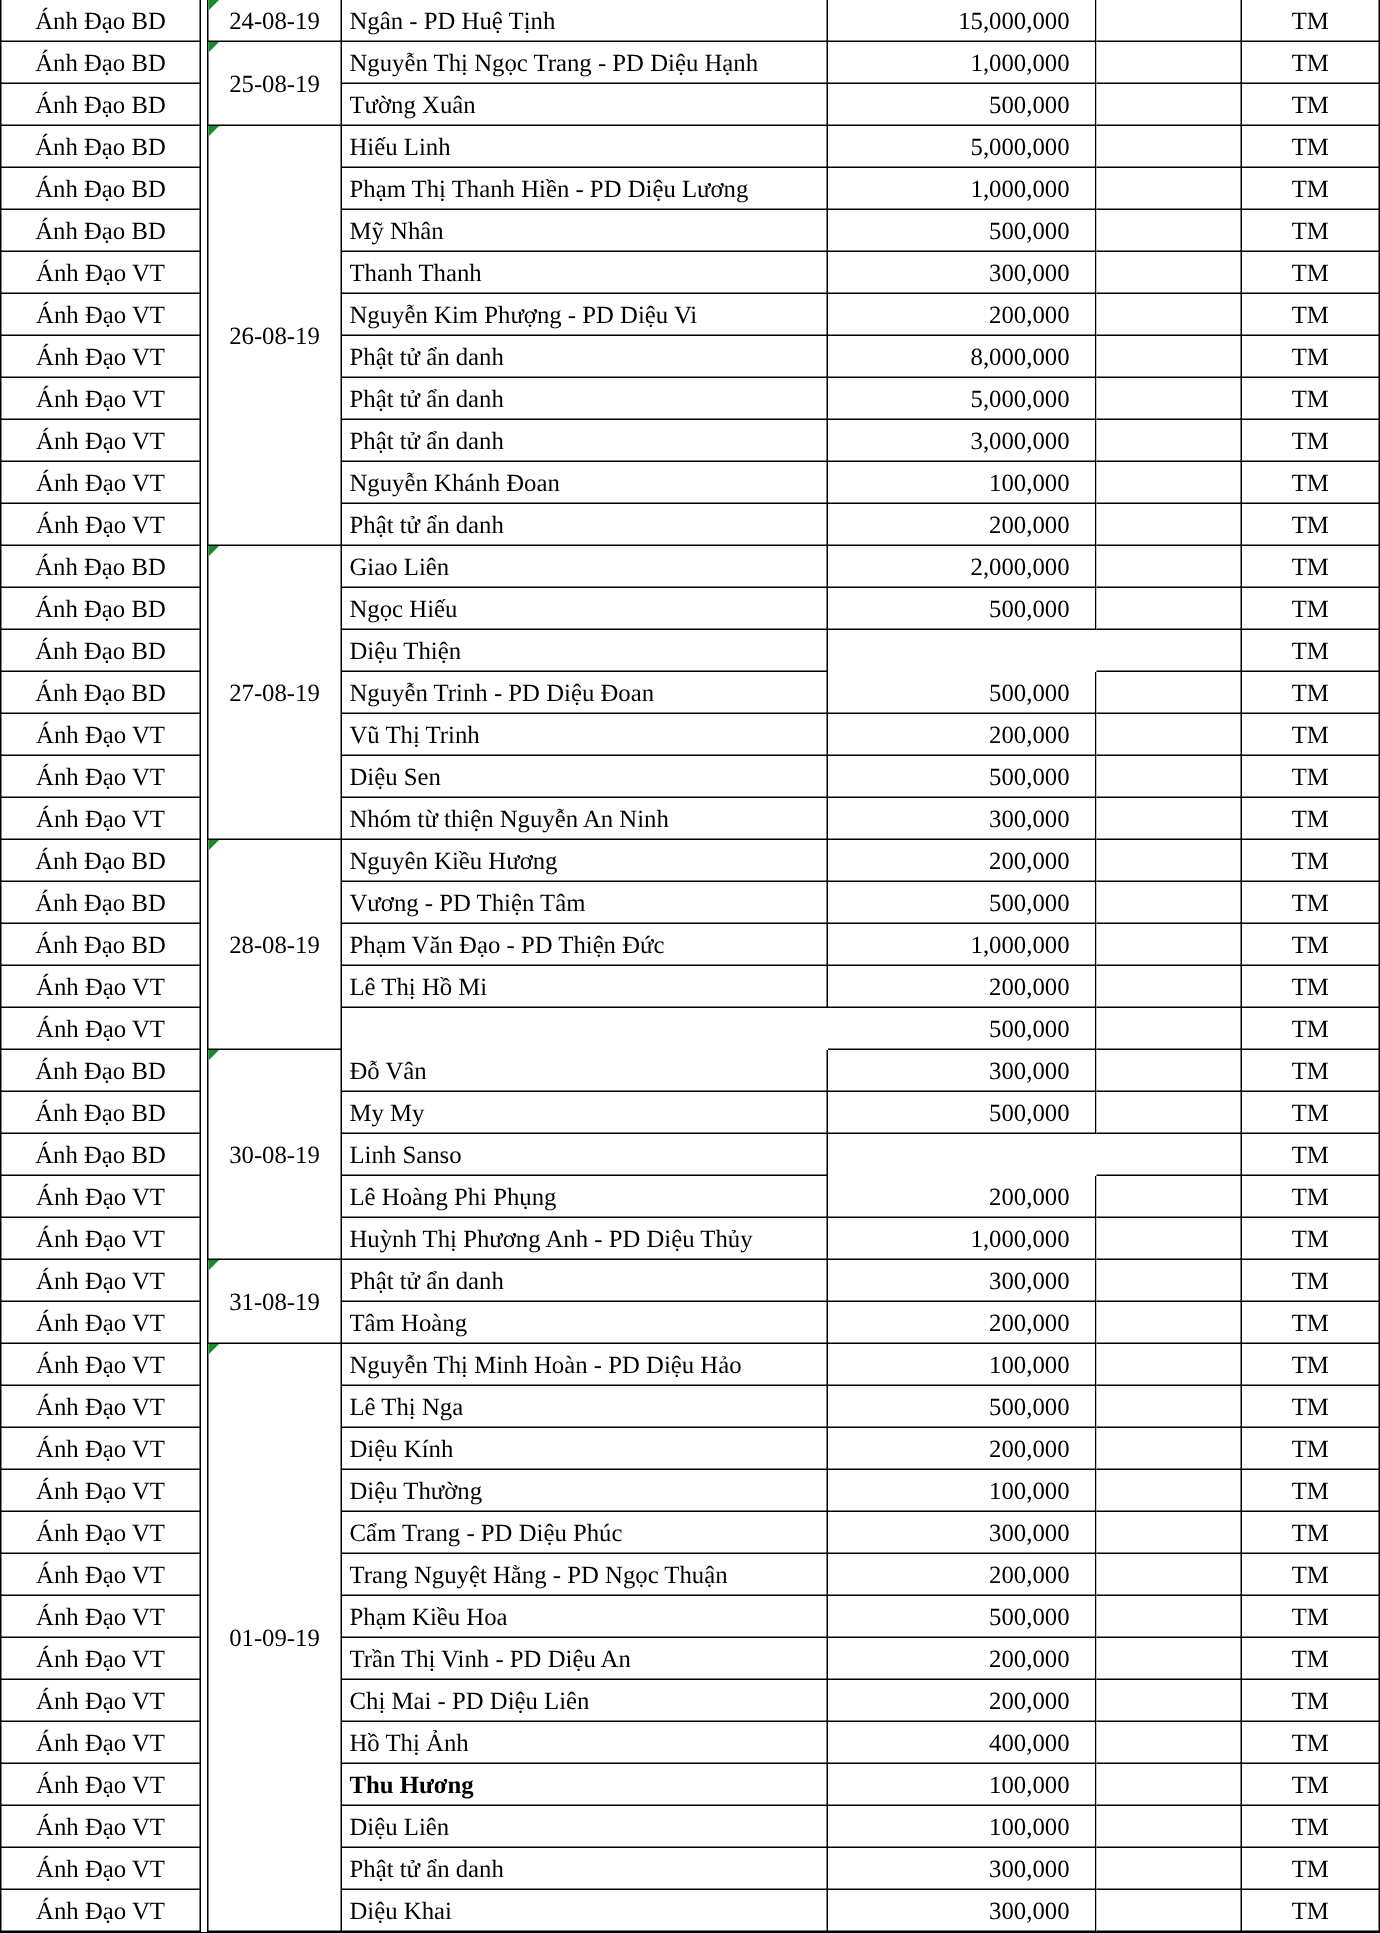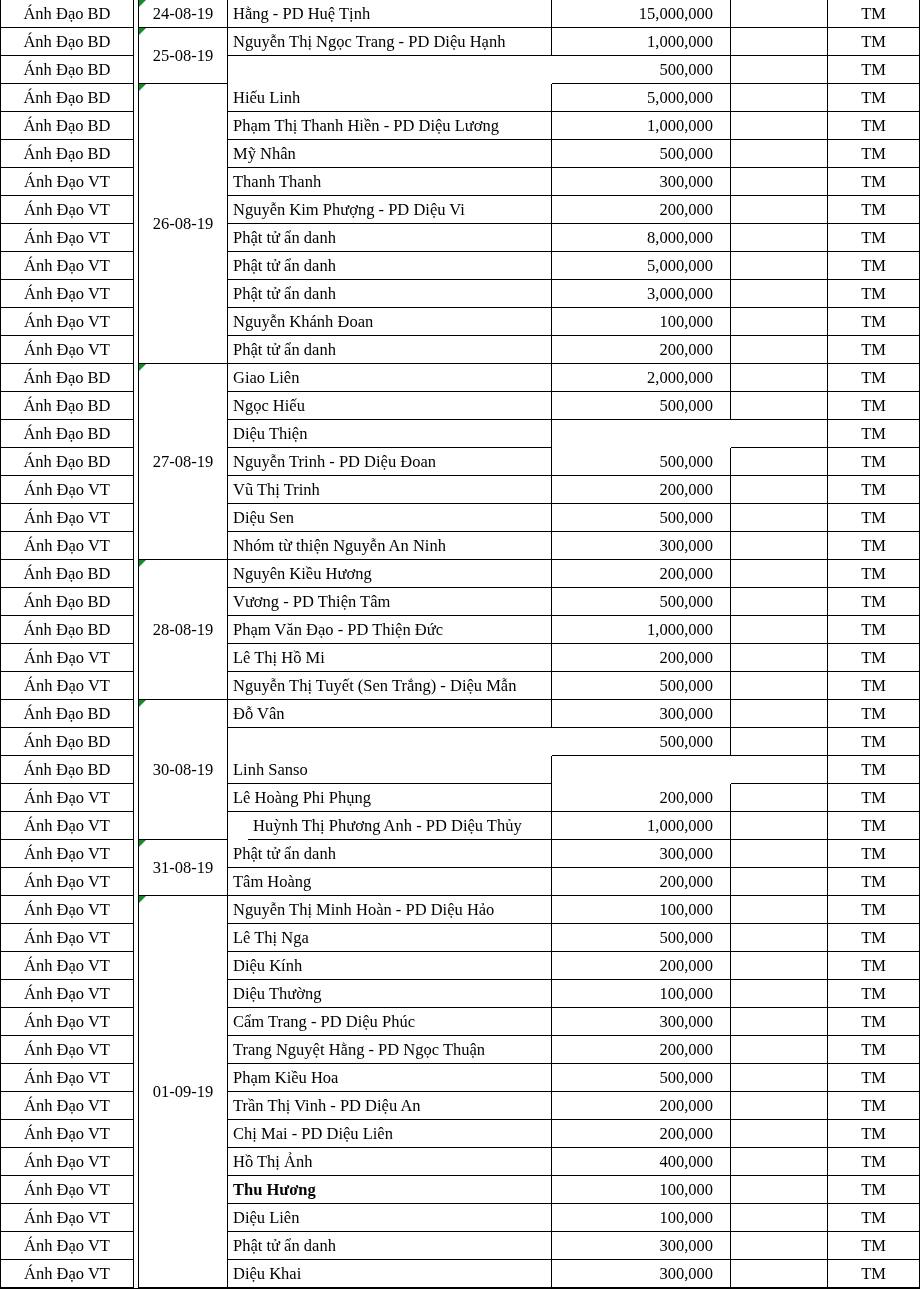--- a/index.html
+++ b/index.html
@@ -69,30 +69,31 @@
     height: 7px;
     clip-path: polygon(0 0, 100% 0, 0 100%);
   }
 </style>
 </head>
 <body>
 
 <div id="sheet">
   <div id="grid">
       <div class="cell branch" style="grid-row: 1;">Ánh Đạo BD</div>
-      <div class="cell name" style="grid-row: 1;">Hằng - PD Huệ Tịnh</div>
+      <div class="cell name" style="grid-row: 1;">Ngân - PD Huệ Tịnh</div>
       <div class="cell amount" style="grid-row: 1;">15,000,000</div>
       <div class="cell note" style="grid-row: 1;"></div>
       <div class="cell method" style="grid-row: 1;">TM</div>
       <div class="cell branch" style="grid-row: 2;">Ánh Đạo BD</div>
       <div class="cell name" style="grid-row: 2;">Nguyễn Thị Ngọc Trang - PD Diệu Hạnh</div>
       <div class="cell amount" style="grid-row: 2;">1,000,000</div>
       <div class="cell note" style="grid-row: 2;"></div>
       <div class="cell method" style="grid-row: 2;">TM</div>
       <div class="cell branch" style="grid-row: 3;">Ánh Đạo BD</div>
+      <div class="cell name" style="grid-row: 3;">Tường Xuân</div>
       <div class="cell amount" style="grid-row: 3;">500,000</div>
       <div class="cell note" style="grid-row: 3;"></div>
       <div class="cell method" style="grid-row: 3;">TM</div>
       <div class="cell branch" style="grid-row: 4;">Ánh Đạo BD</div>
       <div class="cell name" style="grid-row: 4;">Hiếu Linh</div>
       <div class="cell amount" style="grid-row: 4;">5,000,000</div>
       <div class="cell note" style="grid-row: 4;"></div>
       <div class="cell method" style="grid-row: 4;">TM</div>
       <div class="cell branch" style="grid-row: 5;">Ánh Đạo BD</div>
       <div class="cell name" style="grid-row: 5;">Phạm Thị Thanh Hiền - PD Diệu Lương</div>
@@ -187,44 +188,44 @@
       <div class="cell name" style="grid-row: 23;">Phạm Văn Đạo - PD Thiện Đức</div>
       <div class="cell amount" style="grid-row: 23;">1,000,000</div>
       <div class="cell note" style="grid-row: 23;"></div>
       <div class="cell method" style="grid-row: 23;">TM</div>
       <div class="cell branch" style="grid-row: 24;">Ánh Đạo VT</div>
       <div class="cell name" style="grid-row: 24;">Lê Thị Hồ Mi</div>
       <div class="cell amount" style="grid-row: 24;">200,000</div>
       <div class="cell note" style="grid-row: 24;"></div>
       <div class="cell method" style="grid-row: 24;">TM</div>
       <div class="cell branch" style="grid-row: 25;">Ánh Đạo VT</div>
-      <div class="cell name" style="grid-row: 25;">Nguyễn Thị Tuyết (Sen Trắng) - Diệu Mẫn</div>
       <div class="cell amount" style="grid-row: 25;">500,000</div>
       <div class="cell note" style="grid-row: 25;"></div>
       <div class="cell method" style="grid-row: 25;">TM</div>
       <div class="cell branch" style="grid-row: 26;">Ánh Đạo BD</div>
       <div class="cell name" style="grid-row: 26;">Đỗ Vân</div>
       <div class="cell amount" style="grid-row: 26;">300,000</div>
       <div class="cell note" style="grid-row: 26;"></div>
       <div class="cell method" style="grid-row: 26;">TM</div>
       <div class="cell branch" style="grid-row: 27;">Ánh Đạo BD</div>
+      <div class="cell name" style="grid-row: 27;">My My</div>
       <div class="cell amount" style="grid-row: 27;">500,000</div>
       <div class="cell note" style="grid-row: 27;"></div>
       <div class="cell method" style="grid-row: 27;">TM</div>
       <div class="cell branch" style="grid-row: 28;">Ánh Đạo BD</div>
       <div class="cell name" style="grid-row: 28;">Linh Sanso</div>
       <div class="cell note" style="grid-row: 28;"></div>
       <div class="cell method" style="grid-row: 28;">TM</div>
       <div class="cell branch" style="grid-row: 29;">Ánh Đạo VT</div>
       <div class="cell name" style="grid-row: 29; text-align: center;">Lê Hoàng Phi Phụng</div>
       <div class="cell amount" style="grid-row: 29;">200,000</div>
       <div class="cell note" style="grid-row: 29;"></div>
       <div class="cell method" style="grid-row: 29;">TM</div>
       <div class="cell branch" style="grid-row: 30;">Ánh Đạo VT</div>
-      <div class="cell name" style="grid-row: 30; margin-left: 20px;">Huỳnh Thị Phương Anh - PD Diệu Thủy</div>
+      <div class="cell name" style="grid-row: 30;">Huỳnh Thị Phương Anh - PD Diệu Thủy</div>
       <div class="cell amount" style="grid-row: 30;">1,000,000</div>
       <div class="cell note" style="grid-row: 30;"></div>
       <div class="cell method" style="grid-row: 30;">TM</div>
       <div class="cell branch" style="grid-row: 31;">Ánh Đạo VT</div>
       <div class="cell name" style="grid-row: 31;">Phật tử ẩn danh</div>
       <div class="cell amount" style="grid-row: 31;">300,000</div>
       <div class="cell note" style="grid-row: 31;"></div>
       <div class="cell method" style="grid-row: 31;">TM</div>
       <div class="cell branch" style="grid-row: 32;">Ánh Đạo VT</div>
       <div class="cell name" style="grid-row: 32;">Tâm Hoàng</div>

